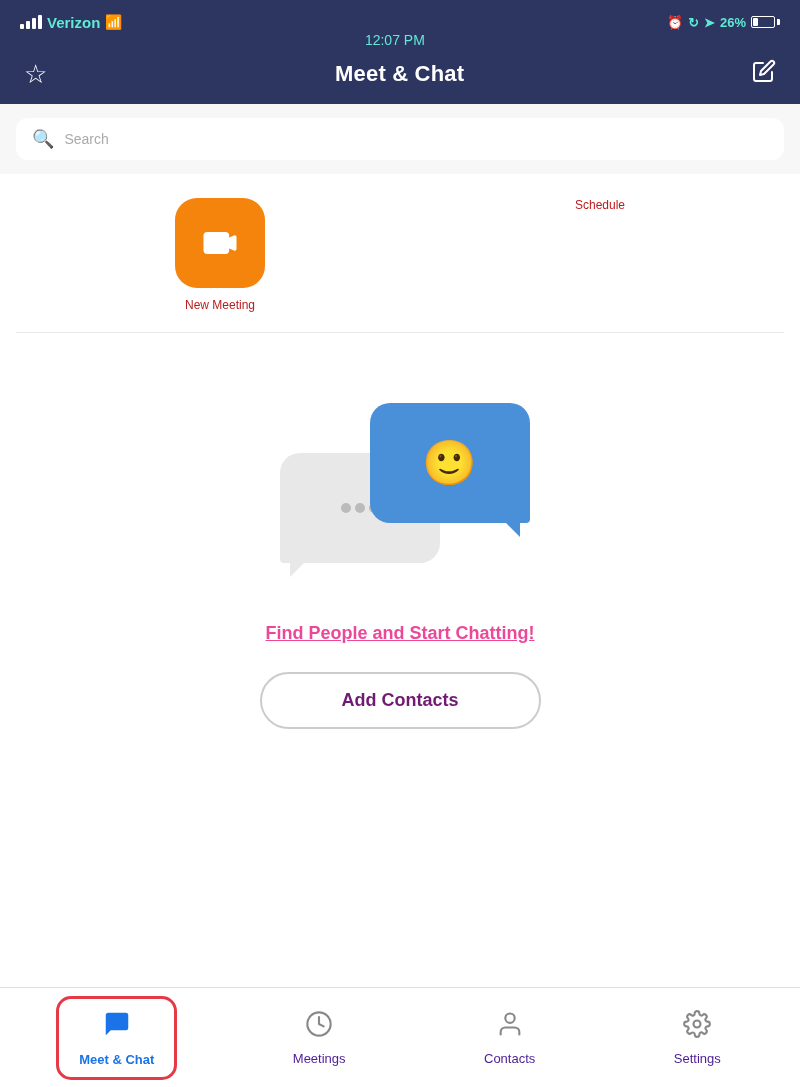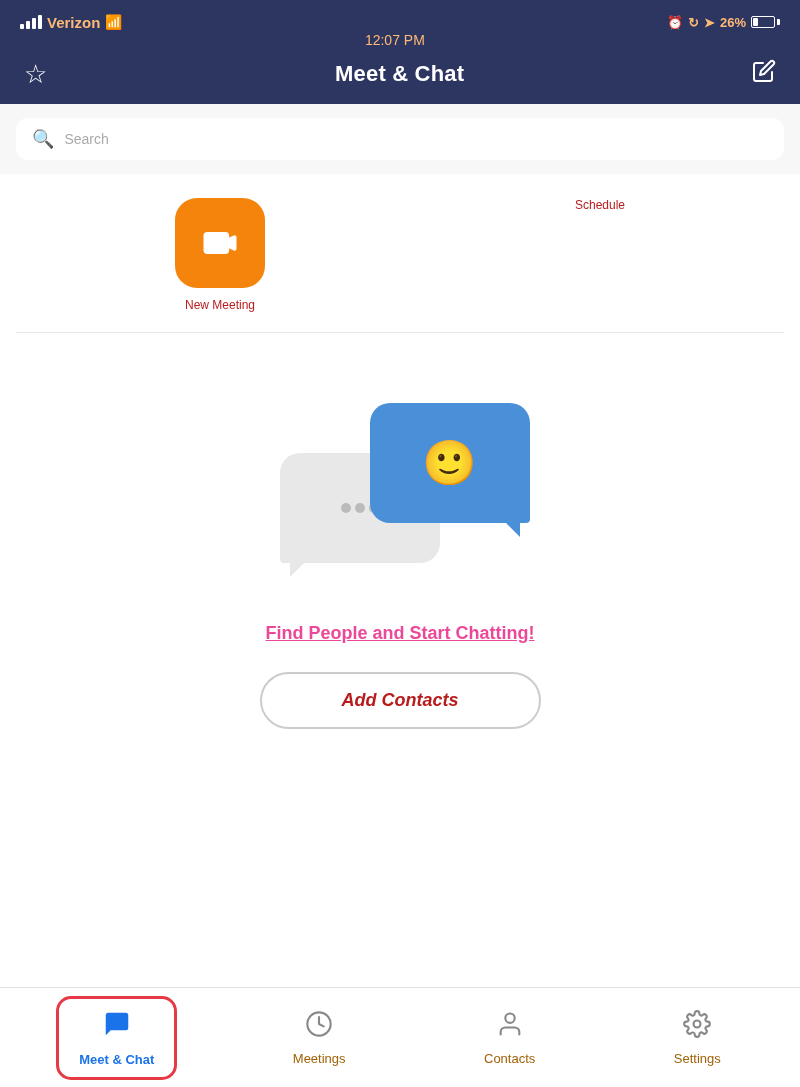--- a/index.html
+++ b/index.html
@@ -13,21 +13,21 @@
     }
 
     
     .status-bar {
       background: #2d3561;
       height: 44px;
       display: flex;
       align-items: center;
       justify-content: space-between;
       padding: 0 20px;
-      color: #fdba74;
+      color: #5eead4;
       font-size: 15px;
       font-weight: 600;
     }
     .status-left { display: flex; align-items: center; gap: 5px; }
     .status-center { font-size: 14px; font-weight: 400; margin-top: 36px; }
     .status-right { display: flex; align-items: center; gap: 5px; font-size: 13px; }
 
     
     .signal-bars { display: flex; align-items: flex-end; gap: 2px; }
     .signal-bars span {
@@ -278,23 +278,22 @@
       text-decoration: underline;
     }
 
     .add-contacts-btn {
       border: 2px solid #ccc;
       border-radius: 30px;
       padding: 16px 80px;
       background: white;
       font-size: 18px;
       font-weight: 700;
-      color: #b91c1c;
+      color: #701a75;
       cursor: pointer;
-      font-style: italic;
     }
 
     
     .tab-bar {
       position: absolute;
       bottom: 0;
       left: 0;
       right: 0;
       height: 100px;
       background: white;
@@ -315,21 +314,21 @@
     }
     .tab-item.active-tab {
       outline: 3px solid #e63946;
       padding: 10px 20px;
     }
     .tab-icon {
       font-size: 26px;
     }
     .tab-label {
       font-size: 13px;
-      color: #a16207;
+      color: #4c1d95;
     }
     .tab-item.active-tab .tab-label {
       color: #1a73e8;
       font-weight: 600;
     }
     .tab-item.active-tab .tab-icon {
       color: #1a73e8;
     }
 
     

